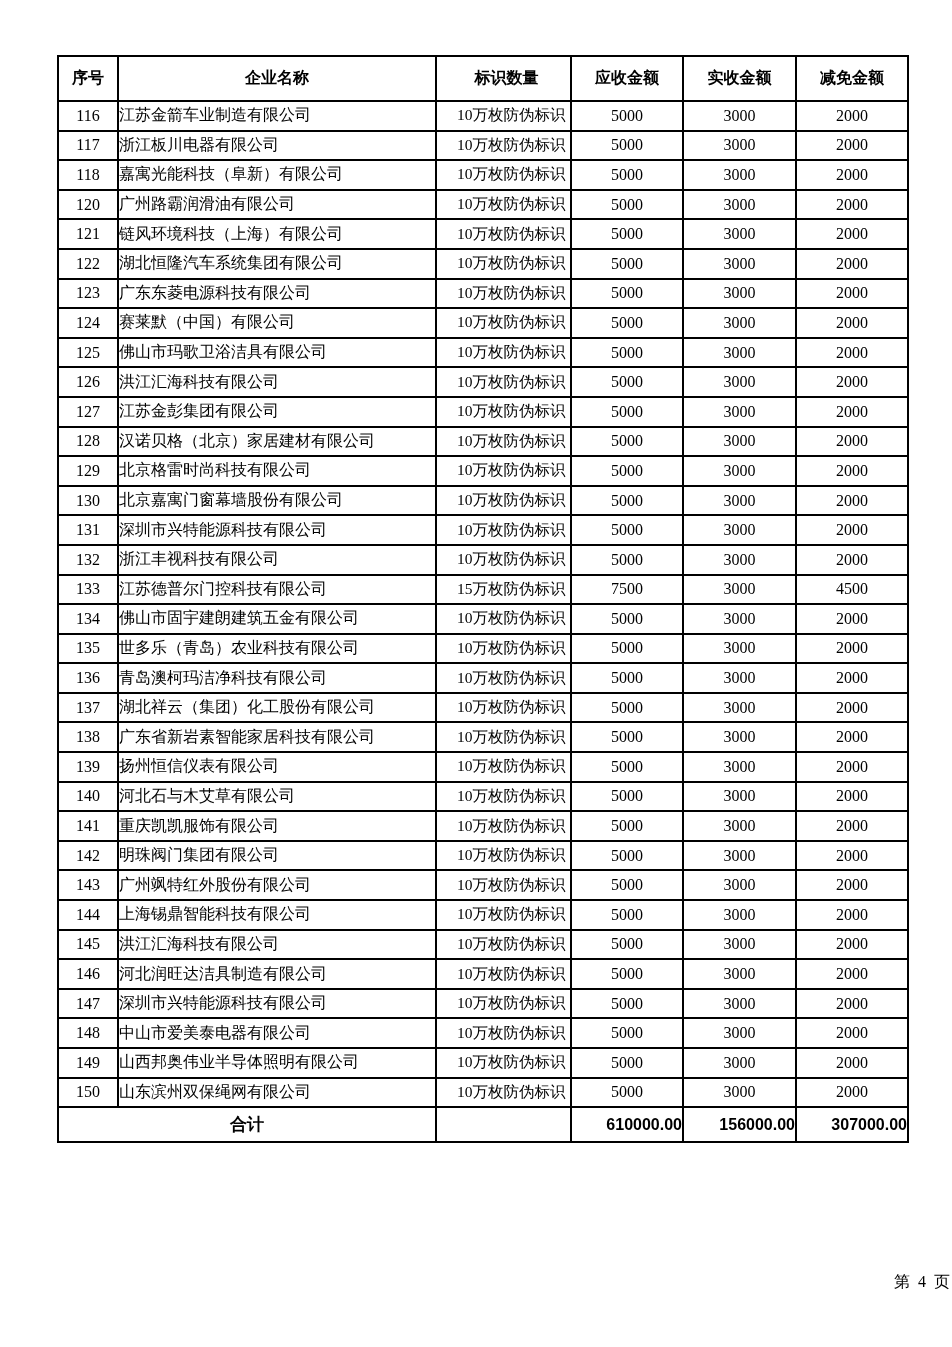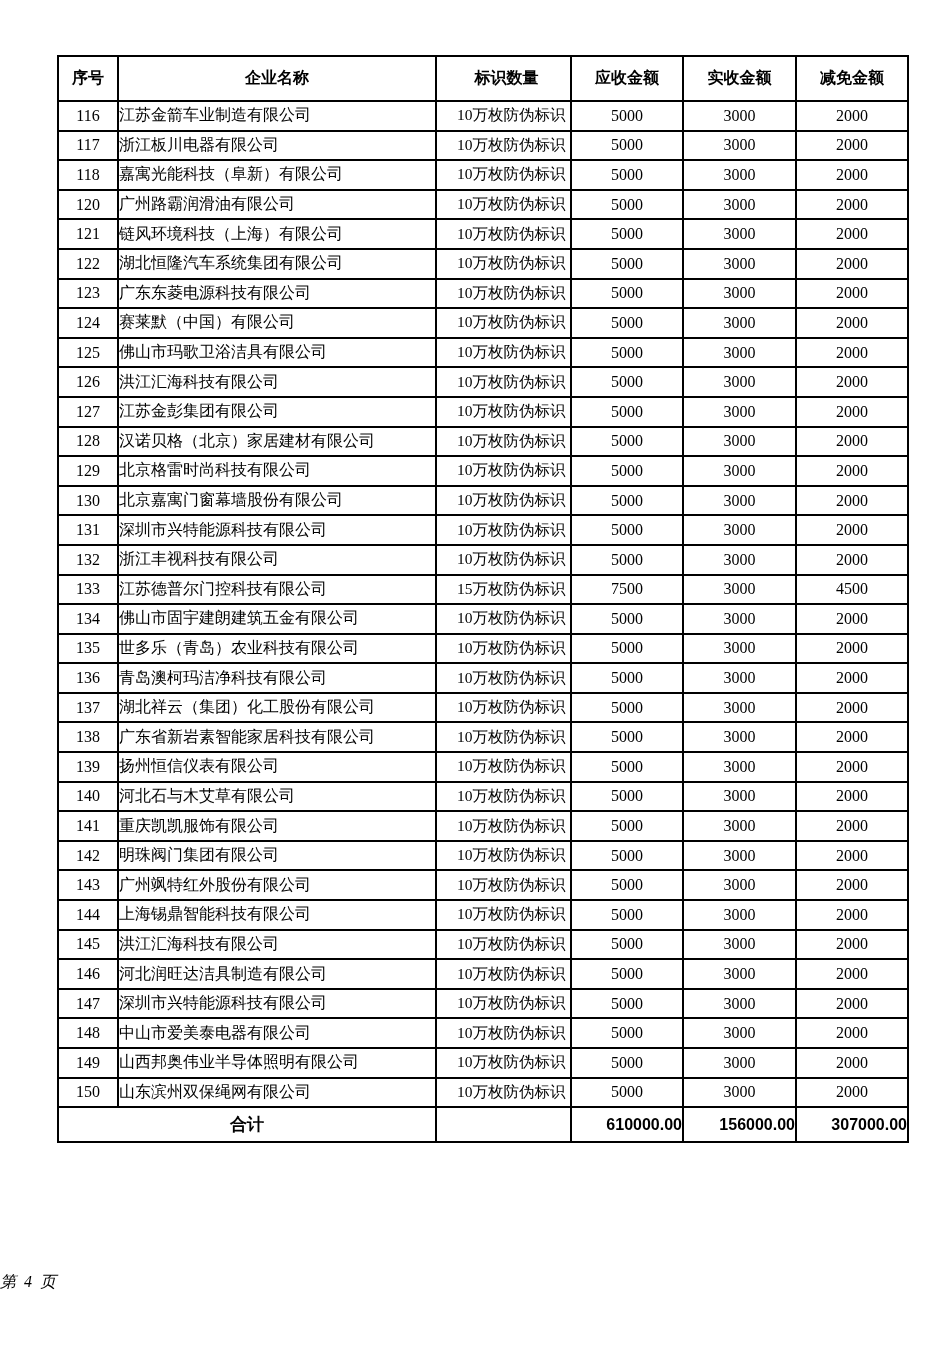--- a/index.html
+++ b/index.html
@@ -42,24 +42,23 @@
     height: 35px;
     font-weight: bold;
     font-family: "Liberation Sans", "DejaVu Sans", sans-serif;
   }
   .total-row .t-label { text-align: center; font-size: 17px; }
   .total-row .t-money { text-align: right; font-size: 16px; }
   .page-footer {
     position: absolute;
     left: 0; top: 1272px;
     width: 952px;
-    text-align: left;
+    text-align: right;
     font-size: 16px;
     letter-spacing: 2px;
-    font-style: italic;
   }
 </style>
 </head>
 <body>
 
 <table class="fee-table">
   <colgroup>
     <col style="width:60px">
     <col style="width:318px">
     <col style="width:135px">

